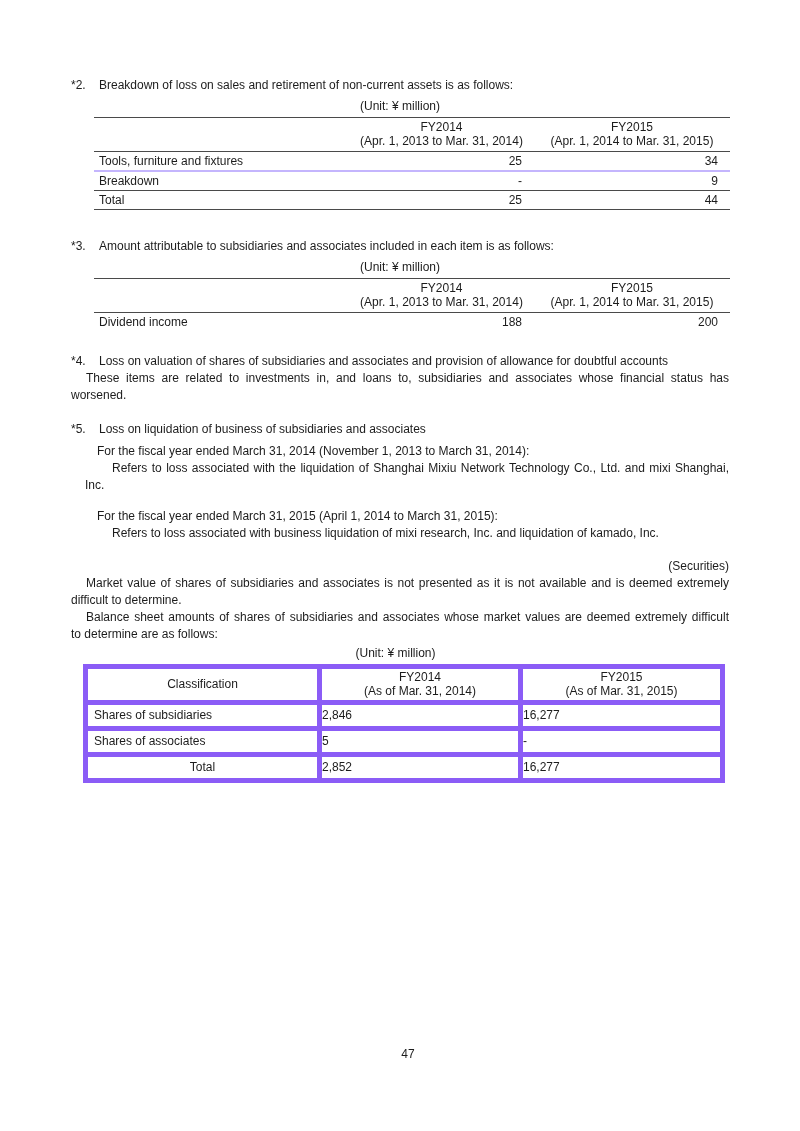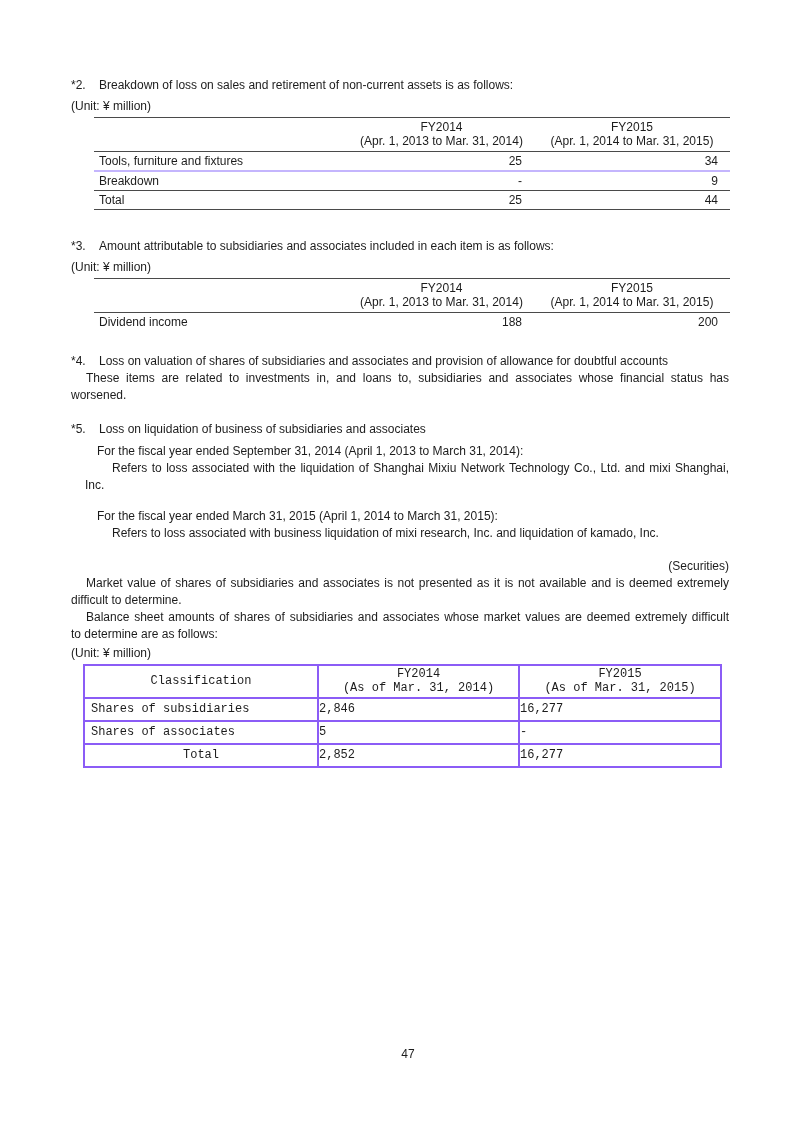--- a/index.html
+++ b/index.html
@@ -15,21 +15,21 @@
     color: #1c1c1c;
     overflow: hidden;
   }
   .content { padding: 77px 71px 0 71px; }
 
   
   .sec-head { display: flex; }
   .sec-head .sec-label { width: 28px; flex: 0 0 28px; }
   .sec-head .sec-title { flex: 1; }
 
-  .unit-line { text-align: left; margin-top: 4px; }
+  .unit-line { text-align: center; margin-top: 4px; }
 
   
   .rule-table {
     border-collapse: collapse;
     table-layout: fixed;
     width: 636px;
     margin-left: 23px;
     margin-top: 2px;
   }
   .rule-table col.c1 { width: 255px; }
@@ -56,21 +56,21 @@
   .grid-table {
     border-collapse: collapse;
     table-layout: fixed;
     width: 637px;
     margin-left: 12px;
     margin-top: 2px;
   }
   .grid-table col.c1 { width: 234px; }
   .grid-table col.c2 { width: 201px; }
   .grid-table col.c3 { width: 202px; }
-  .grid-table th, .grid-table td { border: 2px solid #8b5cf6; font-family: Liberation Mono, monospace; }
+  .grid-table th, .grid-table td { border: 5px solid #8b5cf6; }
   .grid-table th {
     font-weight: normal;
     text-align: center;
     line-height: 14px;
     padding: 1px 0 2px 0;
     vertical-align: middle;
   }
   .grid-table td { height: 21px; line-height: 21px; vertical-align: middle; }
   .grid-table td.lbl { text-align: left; padding-left: 6px; }
   .grid-table td.num { text-align: left; padding-right: 8px; }
@@ -190,21 +190,21 @@
     <div>
       <div class="jline ind15">These items are related to investments in, and loans to, subsidiaries and associates whose financial status has</div>
       <div class="pline">worsened.</div>
     </div>
 
     <div class="sec-head mt17">
       <span class="sec-label">*5.</span>
       <span class="sec-title">Loss on liquidation of business of subsidiaries and associates</span>
     </div>
     <div class="blockA">
-      <div class="pline ind12 mt5">For the fiscal year ended September 31, 2014 (April 1, 2013 to March 31, 2014):</div>
+      <div class="pline ind12 mt5">For the fiscal year ended March 31, 2014 (November 1, 2013 to March 31, 2014):</div>
       <div class="jline ind27">Refers to loss associated with the liquidation of Shanghai Mixiu Network Technology Co., Ltd. and mixi Shanghai,</div>
       <div class="pline">Inc.</div>
     </div>
     <div class="blockA">
       <div class="pline ind12 mt14">For the fiscal year ended March 31, 2015 (April 1, 2014 to March 31, 2015):</div>
       <div class="pline ind27">Refers to loss associated with business liquidation of mixi research, Inc. and liquidation of kamado, Inc.</div>
     </div>
 
     <div class="pline mt16">(Securities)</div>
     <div>

